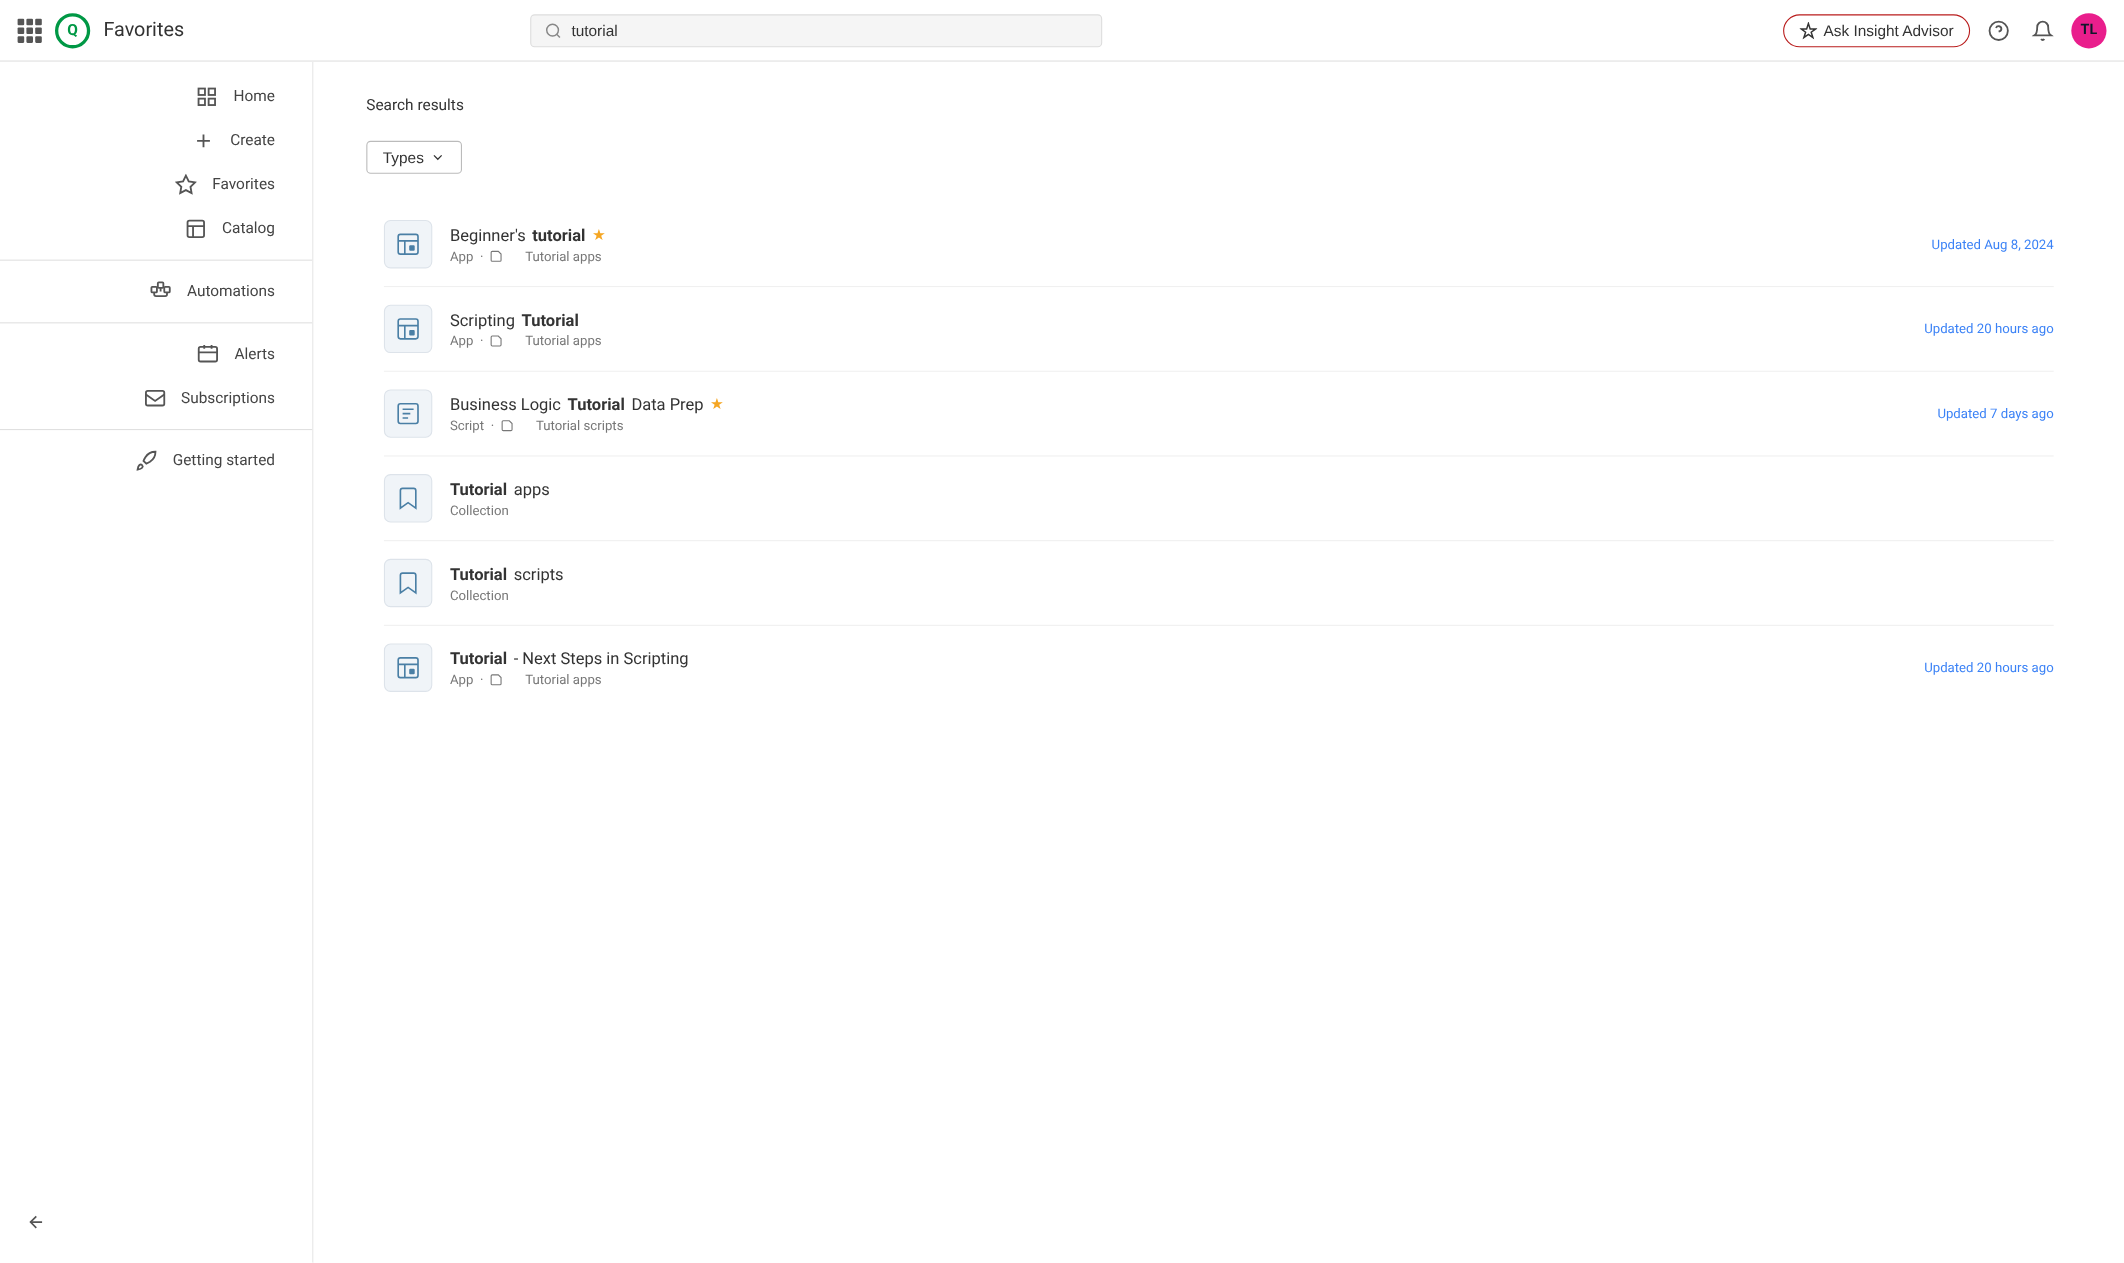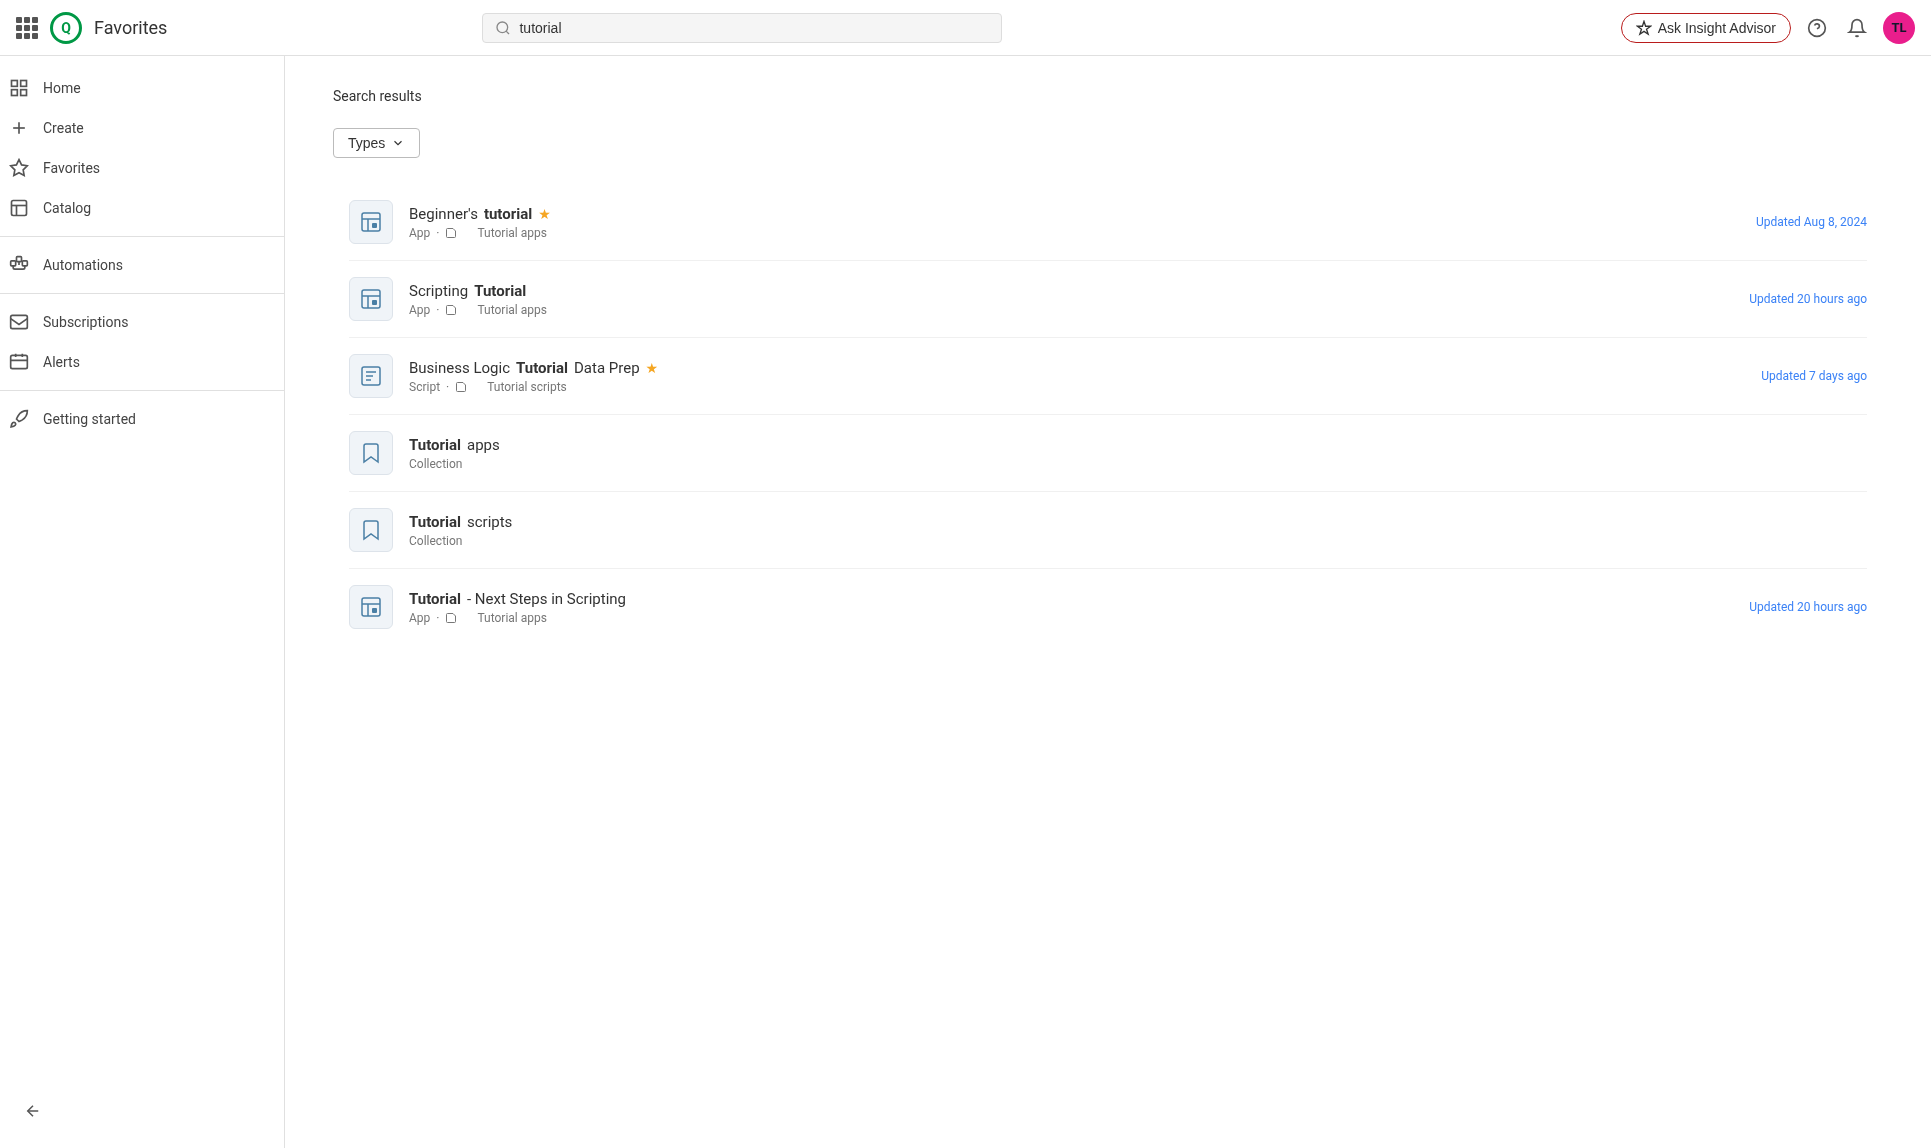--- a/index.html
+++ b/index.html
@@ -23,21 +23,21 @@
     .insight-btn { display: flex; align-items: center; gap: 6px; background: #fff; border: 1px solid #b91c1c; border-radius: 20px; padding: 6px 14px; cursor: pointer; font-size: 14px; color: #333; white-space: nowrap; }
     .insight-btn svg { width: 16px; height: 16px; }
     .icon-btn { background: none; border: none; cursor: pointer; color: #555; display: flex; align-items: center; padding: 4px; }
     .avatar { width: 32px; height: 32px; border-radius: 50%; background: #e91e8c; color: #0f172a; display: flex; align-items: center; justify-content: center; font-size: 13px; font-weight: bold; cursor: pointer; }
 
     
     .layout { display: flex; flex: 1; overflow: hidden; }
 
     
     .sidebar { width: 285px; background: #fff; border-right: 1px solid #e0e0e0; display: flex; flex-direction: column; padding: 12px 0; flex-shrink: 0; overflow-y: auto; }
-    .nav-item { display: flex; align-items: center; gap: 14px; padding: 10px 9px; cursor: pointer; font-size: 14px; color: #444; border-radius: 0; transition: background 0.15s; }
+    .nav-item { display: flex; align-items: center; gap: 14px; padding: 10px 34px; cursor: pointer; font-size: 14px; color: #444; border-radius: 0; transition: background 0.15s; justify-content: flex-end; }
     .nav-item svg { width: 20px; height: 20px; flex-shrink: 0; color: #555; }
     .nav-divider { height: 1px; background: #e0e0e0; margin: 8px 0; }
     .collapse-btn { display: flex; align-items: center; gap: 8px; cursor: pointer; color: #555; font-size: 14px; }
 
     
     .main { flex: 1; overflow-y: auto; padding: 32px 48px; background: #fff; }
     .page-title { font-size: 14px; font-weight: 400; color: #333; margin-bottom: 24px; }
     .filter-row { display: flex; align-items: center; gap: 10px; margin-bottom: 28px; }
     .filter-btn { display: flex; align-items: center; gap: 6px; border: 1px solid #bbb; border-radius: 4px; padding: 6px 14px; font-size: 14px; color: #333; background: #fff; cursor: pointer; }
     .filter-btn svg { width: 14px; height: 14px; }
@@ -162,31 +162,31 @@
           <path d="M12 8v4"></path>
       </svg>
       <span>Automations</span>
     </div>
 
     <div class="nav-divider"></div>
 
     <div class="nav-item">
       <svg viewBox="0 0 24 24" fill="none" stroke="currentColor" stroke-width="2">
         <rect x="2" y="4" width="20" height="16" rx="2"></rect>
+          <path d="M8 2v4M16 2v4M2 10h20"></path>
+      </svg>
+      <span>Alerts</span>
+    </div>
+
+    <div class="nav-item">
+      <svg viewBox="0 0 24 24" fill="none" stroke="currentColor" stroke-width="2">
+        <rect x="2" y="4" width="20" height="16" rx="2"></rect>
           <path d="M2 8l10 7 10-7"></path>
       </svg>
       <span>Subscriptions</span>
-    </div>
-
-    <div class="nav-item">
-      <svg viewBox="0 0 24 24" fill="none" stroke="currentColor" stroke-width="2">
-        <rect x="2" y="4" width="20" height="16" rx="2"></rect>
-          <path d="M8 2v4M16 2v4M2 10h20"></path>
-      </svg>
-      <span>Alerts</span>
     </div>
 
     <div class="nav-divider"></div>
 
     <div class="nav-item">
       <svg viewBox="0 0 24 24" fill="none" stroke="currentColor" stroke-width="2">
         <path d="M4.5 16.5c-1.5 1.26-2 5-2 5s3.74-.5 5-2c.71-.84.7-2.13-.09-2.91a2.18 2.18 0 0 0-2.91-.09z"></path>
           <path d="M12 15l-3-3a22 22 0 0 1 2-3.95A12.88 12.88 0 0 1 22 2c0 2.72-.78 7.5-6 11a22.35 22.35 0 0 1-4 2z"></path>
       </svg>
       <span>Getting started</span>

